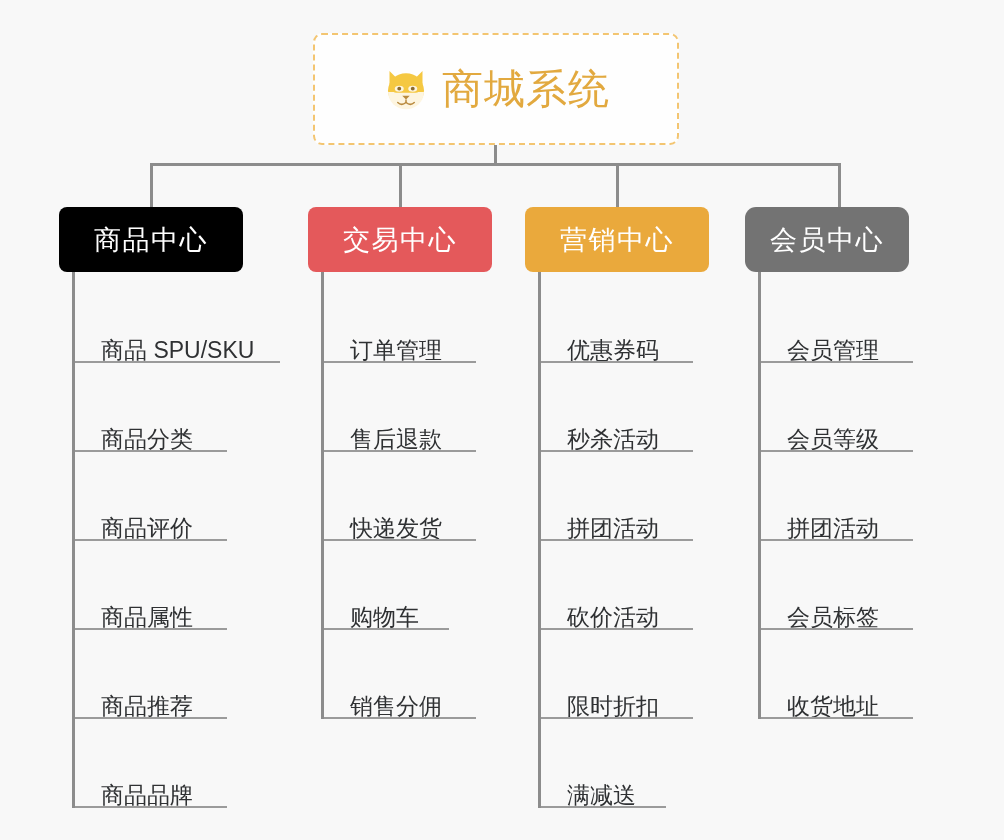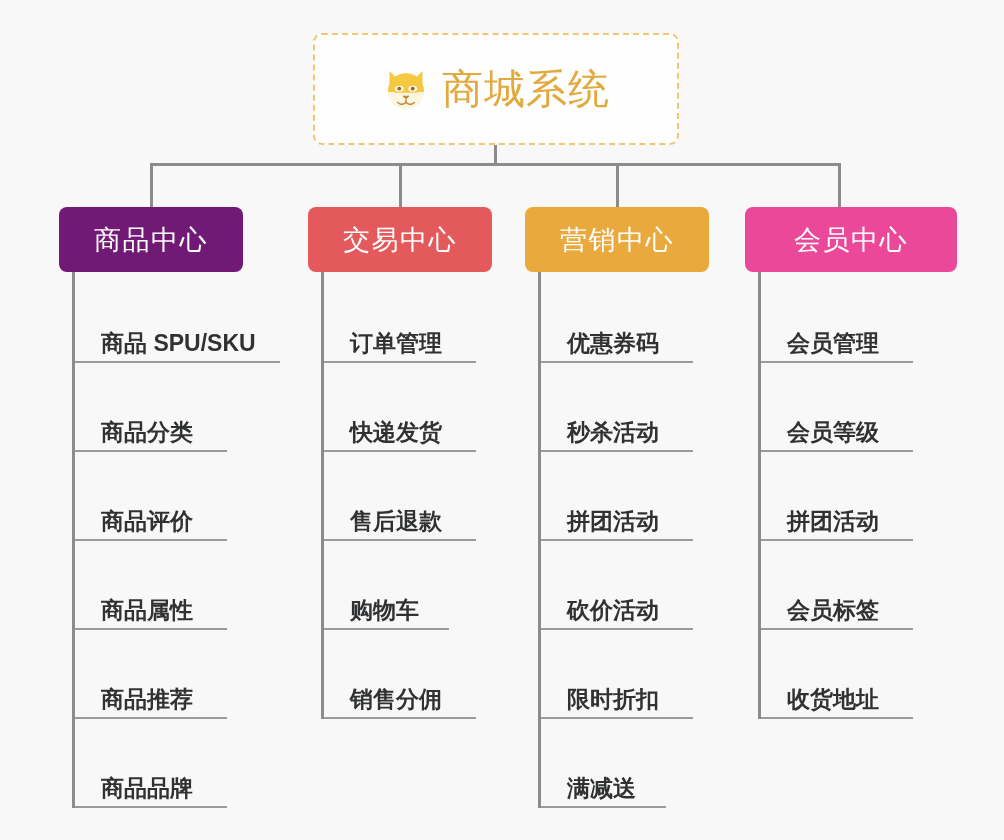--- a/index.html
+++ b/index.html
@@ -87,42 +87,40 @@
     display: flex;
     align-items: flex-end;
     padding-left: 26px;
   }
   .leaf-label {
     display: inline-block;
     font-size: 23px;
     line-height: 1.1;
     color: #2f3133;
     white-space: nowrap;
-    padding-bottom: 7px;
-    position: relative;
-    font-weight: bold;
+    position: relative;
   }
   .leaf-rule {
     position: absolute;
     left: 0;
     bottom: 0;
     height: 2px;
     background: #9b9b9b;
   }
 
   
   .col-1 { left: 59px;  }
   .col-2 { left: 308px; }
   .col-3 { left: 525px; }
   .col-4 { left: 745px; }
 
-  .col-1 .col-head { width: 184px; background: #701a75; }
+  .col-1 .col-head { width: 184px; background: #000000; }
   .col-2 .col-head { width: 184px; background: #e4595b; text-align: center; }
   .col-3 .col-head { width: 184px; background: #eaa93c; }
-  .col-4 .col-head { width: 212px; background: #ec4899; }
+  .col-4 .col-head { width: 164px; background: #737373; border-radius: 11px; }
 </style>
 </head>
 <body>
 
 <div class="canvas">
 
   <div class="root-node">
     <svg class="root-emoji" viewBox="0 0 64 64">
       <path d="M10 8 L10 26 L22 20 Z" fill="#f5c842"></path>
       <path d="M54 8 L54 26 L42 20 Z" fill="#f5c842"></path>
@@ -185,25 +183,25 @@
   <div class="column col-2">
     <div class="col-head">
       <span>交易中心</span>
     </div>
     <div class="col-body">
       <div class="leaf">
         <span class="leaf-label">订单管理</span>
         <span class="leaf-rule" style="width:152px;"></span>
       </div>
       <div class="leaf">
+        <span class="leaf-label">售后退款</span>
+        <span class="leaf-rule" style="width:152px;"></span>
+      </div>
+      <div class="leaf">
         <span class="leaf-label">快递发货</span>
-        <span class="leaf-rule" style="width:152px;"></span>
-      </div>
-      <div class="leaf">
-        <span class="leaf-label">售后退款</span>
         <span class="leaf-rule" style="width:152px;"></span>
       </div>
       <div class="leaf">
         <span class="leaf-label">购物车</span>
         <span class="leaf-rule" style="width:125px;"></span>
       </div>
       <div class="leaf">
         <span class="leaf-label">销售分佣</span>
         <span class="leaf-rule" style="width:152px;"></span>
       </div>

